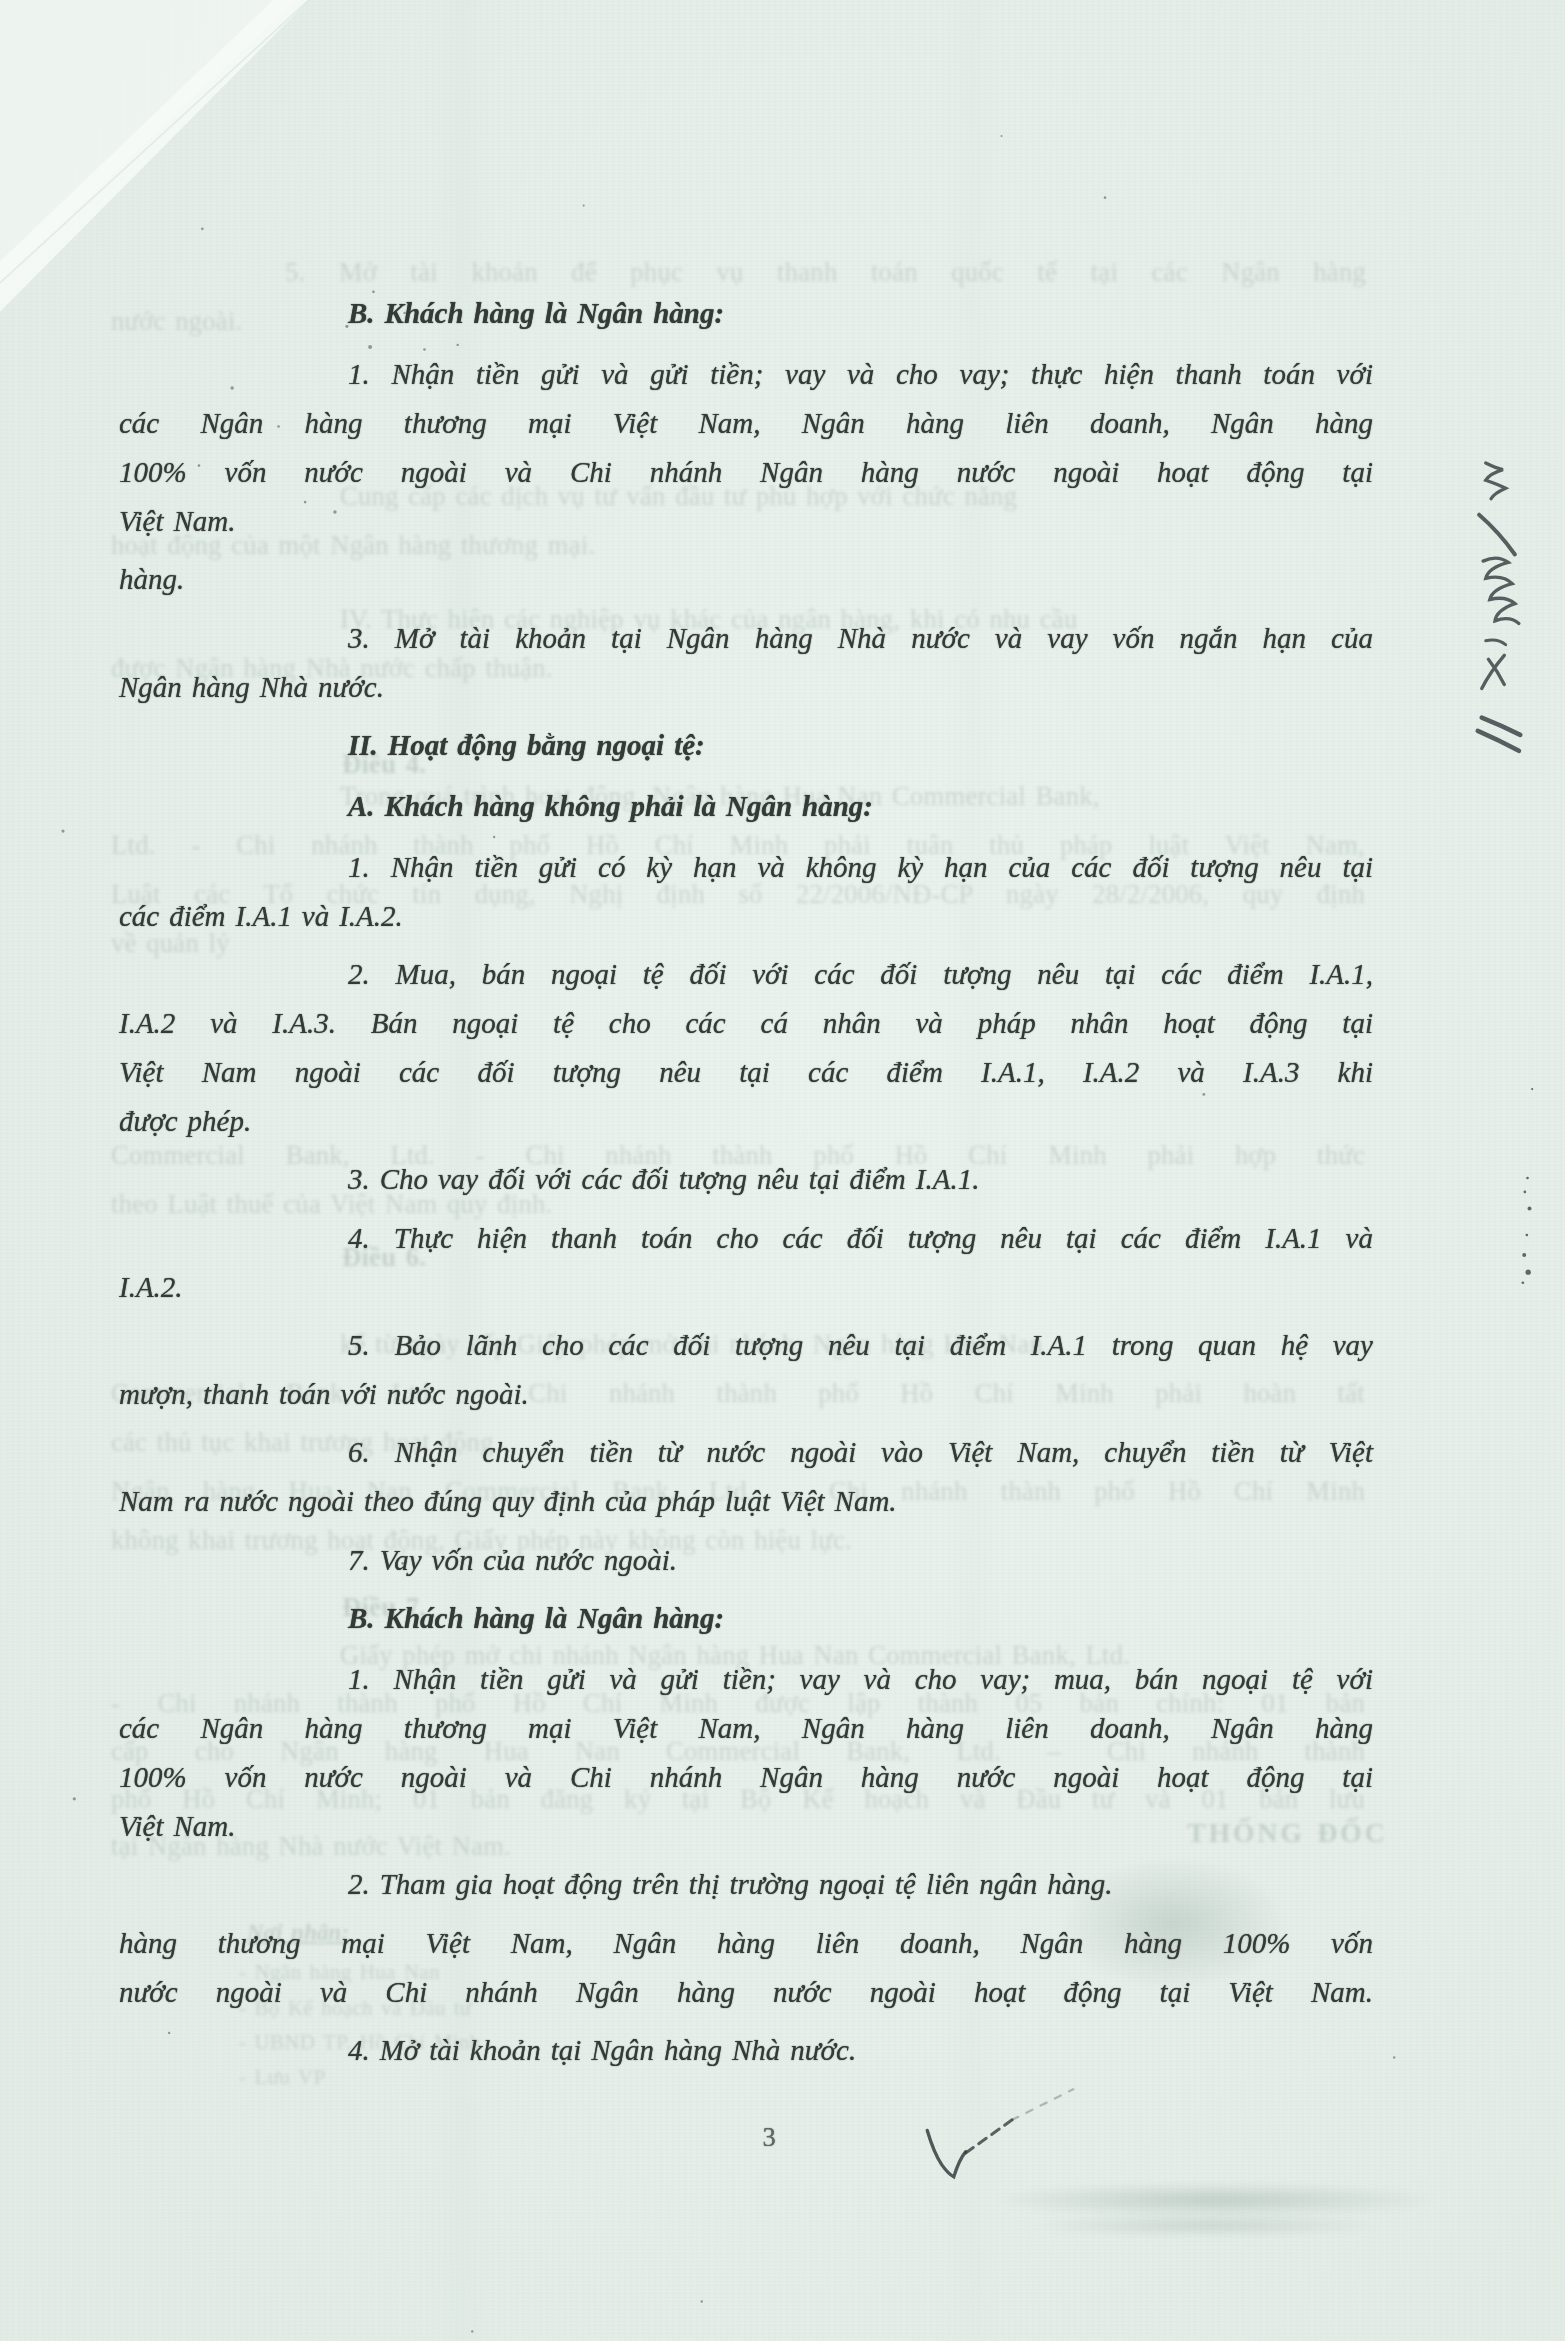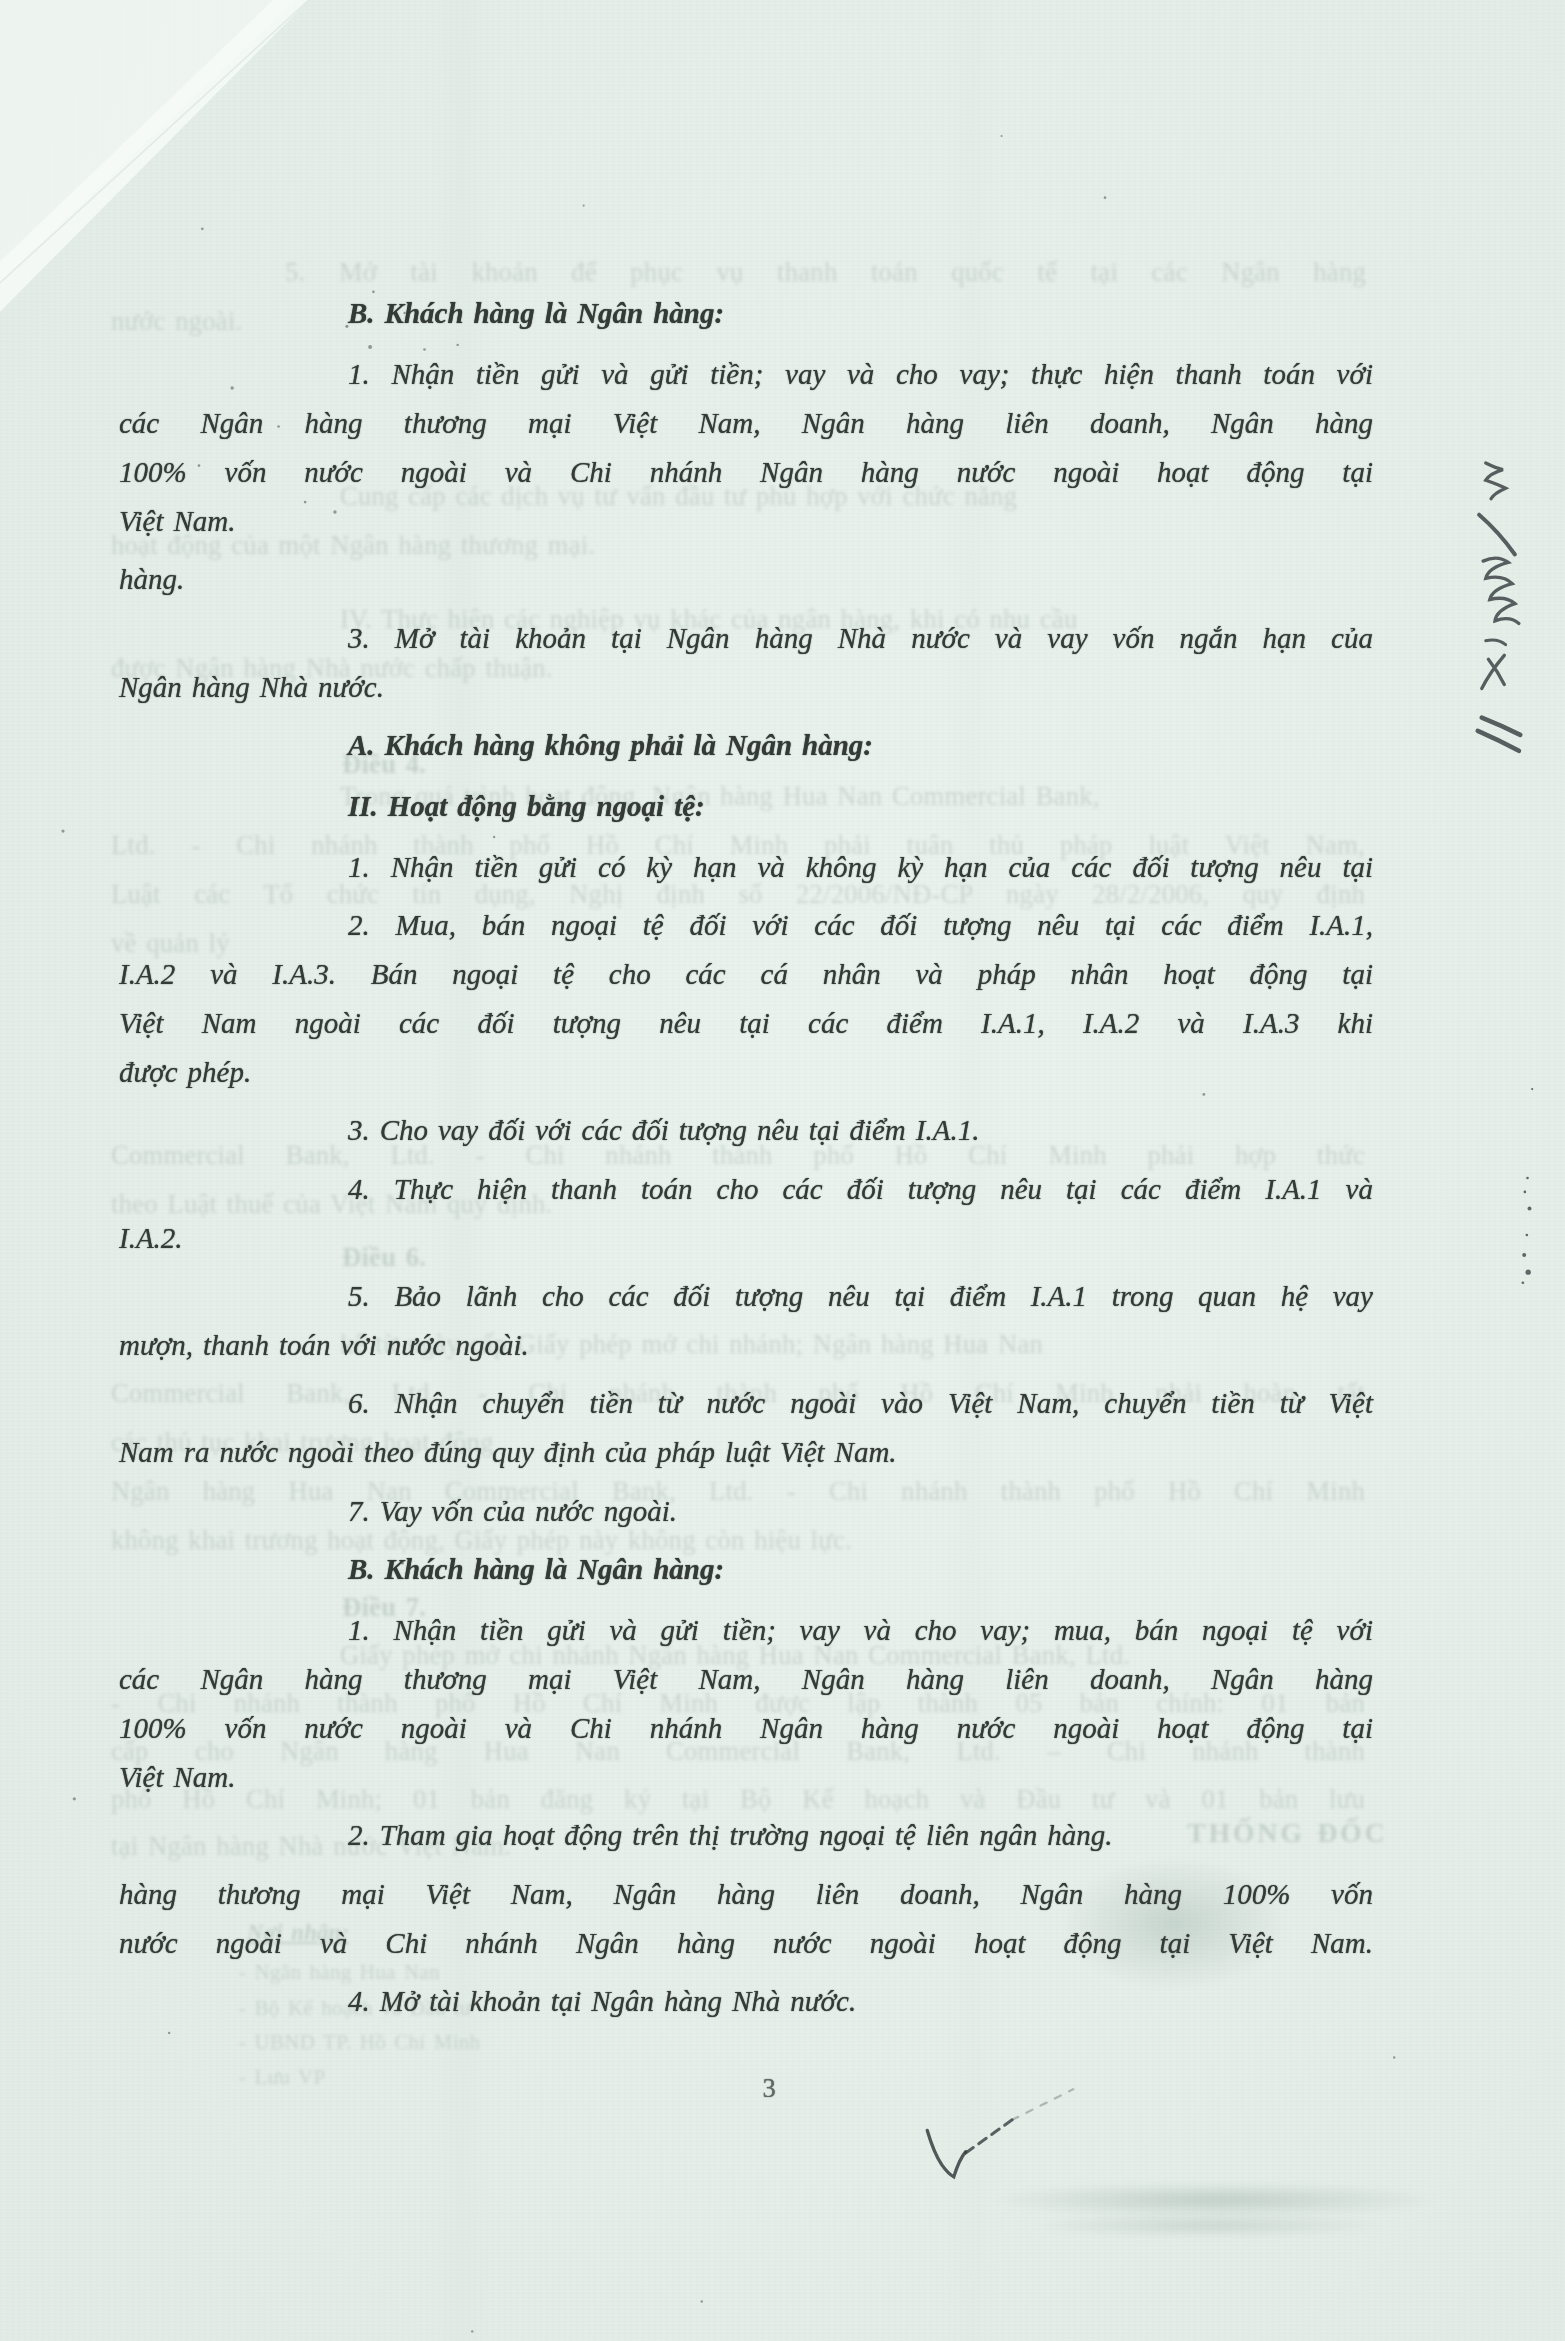--- a/index.html
+++ b/index.html
@@ -106,28 +106,29 @@
       <div class="ln stretch">100% vốn nước ngoài và Chi nhánh Ngân hàng nước ngoài hoạt động tại</div>
       <div class="ln">Việt Nam.</div>
     </div>
     <div class="sec">
       <div class="ln">hàng.</div>
     </div>
     <div class="sec">
       <div class="ln first stretch">3. Mở tài khoản tại Ngân hàng Nhà nước và vay vốn ngắn hạn của</div>
       <div class="ln">Ngân hàng Nhà nước.</div>
     </div>
+    <div class="sec h">
+      <div class="ln first">II. Hoạt động bằng ngoại tệ:</div>
+    </div>
     <div class="sec h hi">
       <div class="ln first">A. Khách hàng không phải là Ngân hàng:</div>
     </div>
-    <div class="sec h">
-      <div class="ln first">II. Hoạt động bằng ngoại tệ:</div>
-    </div>
     <div class="sec">
       <div class="ln first stretch">1. Nhận tiền gửi có kỳ hạn và không kỳ hạn của các đối tượng nêu tại</div>
+      <div class="ln">các điểm I.A.1 và I.A.2.</div>
     </div>
     <div class="sec">
       <div class="ln first stretch">2. Mua, bán ngoại tệ đối với các đối tượng nêu tại các điểm I.A.1,</div>
       <div class="ln stretch">I.A.2 và I.A.3. Bán ngoại tệ cho các cá nhân và pháp nhân hoạt động tại</div>
       <div class="ln stretch">Việt Nam ngoài các đối tượng nêu tại các điểm I.A.1, I.A.2 và I.A.3 khi</div>
       <div class="ln">được phép.</div>
     </div>
     <div class="sec">
       <div class="ln first">3. Cho vay đối với các đối tượng nêu tại điểm I.A.1.</div>
     </div>

